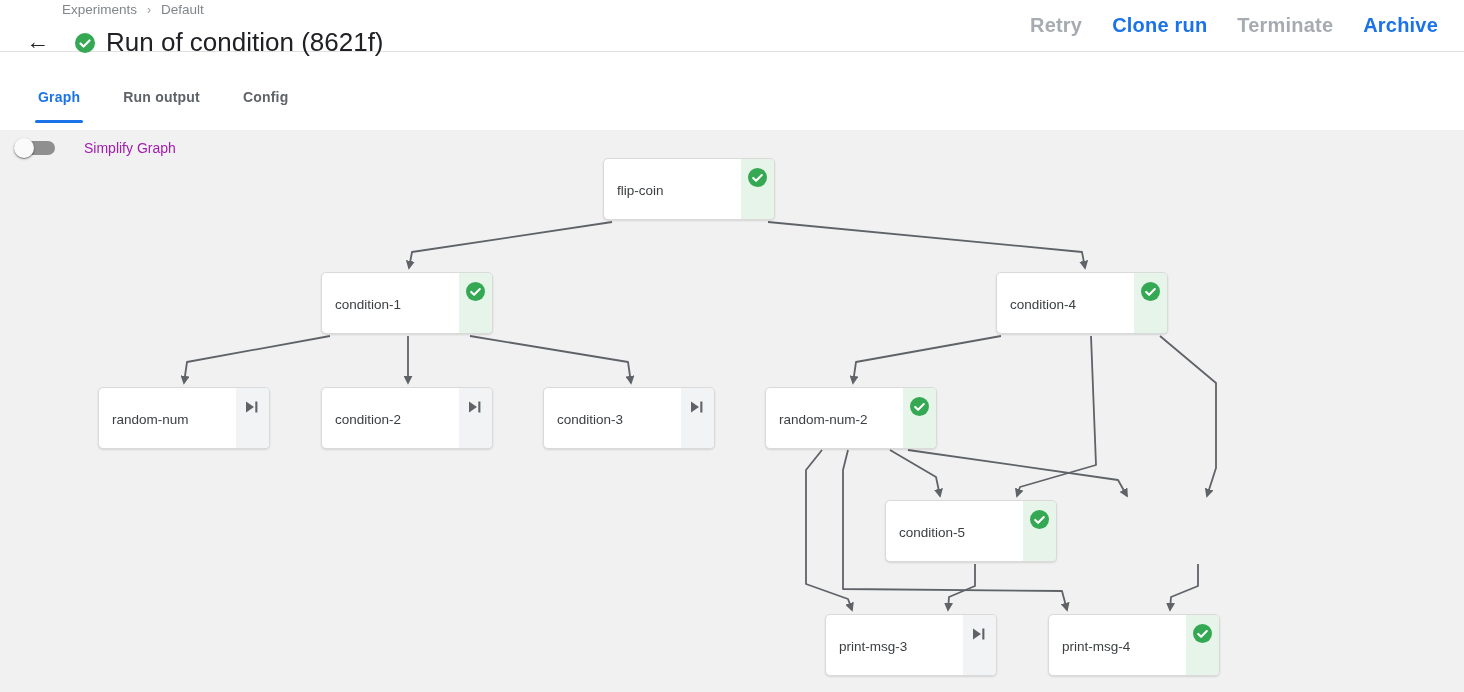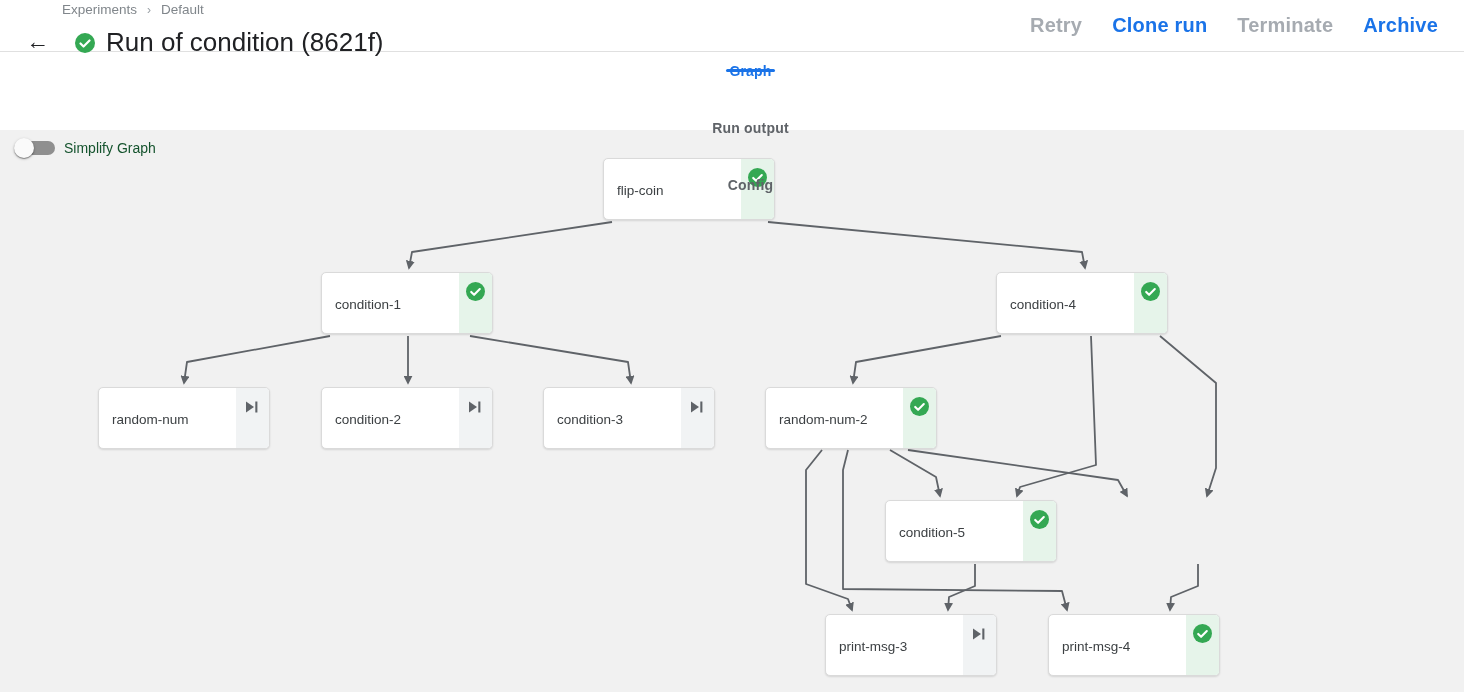--- a/index.html
+++ b/index.html
@@ -14,32 +14,32 @@
   .title-row { position:absolute; top:27px; left:26px; display:flex; align-items:center; }
   .back-btn { font-size:23px; color:#202124; background:none; border:none; cursor:pointer; line-height:1; padding:0 8px 2px 0; font-family:inherit; }
   .run-status { margin:0 11px 0 18px; display:flex; align-items:center; }
   .page-title { font-size:26px; color:#202124; font-weight:400; }
   .header-actions { position:absolute; top:10px; right:24px; display:flex; align-items:center; }
   .action { background:none; border:none; font-family:inherit; font-size:20px; font-weight:700; letter-spacing:.2px; color:#1a73e8; cursor:pointer; padding:4px 2px; }
   .action + .action { margin-left:26px; }
   .action.disabled { color:#a6abb1; cursor:default; }
 
   
-  .tabbar { position:absolute; top:63px; left:0; right:0; height:67px; background:#fff; display:flex; align-items:center; padding-left:37px; gap:41px; z-index:4;flex-direction:column; }
+  .tabbar { position:absolute; top:63px; left:0; right:0; height:67px; background:#fff; display:flex; align-items:center; padding-left:37px; gap:41px; z-index:4; }
   .tab { position:relative; height:100%; display:flex; align-items:center; font-size:14px; font-weight:700; color:#5f6368; letter-spacing:.2px; cursor:pointer; padding:0 1px; }
   .tab.active { color:#1a73e8; }
   .tab.active::after { content:""; position:absolute; left:-2px; right:-2px; bottom:7px; height:3px; border-radius:3px; background:#1a73e8; }
 
   
   .graph-section { position:absolute; top:120px; left:0; right:0; bottom:0; background:#f1f1f1; overflow:hidden; }
   .toolbar { position:absolute; top:8px; left:14px; display:flex; align-items:center; height:40px; z-index:3; }
   .switch { position:relative; width:46px; height:24px; cursor:pointer; }
   .switch .track { position:absolute; left:7px; top:5px; width:34px; height:14px; background:#8f8f8f; border-radius:7px; }
   .switch .knob { position:absolute; left:0; top:2px; width:20px; height:20px; background:#fafafa; border-radius:50%; box-shadow:0 1px 1px rgba(0,0,0,.35),0 1px 3px rgba(0,0,0,.25); }
-  .toolbar-label { margin-left:4px; font-size:14px; color:#14532d; }
+  .toolbar-label { margin-left:24px; font-size:14px; color:#a21caf; }
 
   .edges-svg { position:absolute; top:0; left:0; z-index:1; }
   .edge { fill:none; stroke-linejoin:round; }
 
   .node { position:absolute; width:172px; height:62px; background:#fff; border:1px solid #dadada; border-radius:5px; box-shadow:0 1px 2px rgba(0,0,0,.12); cursor:pointer; z-index:2; }
   .node-label { position:absolute; top:12px; left:13px; font-size:13.5px; color:#3c4043; white-space:nowrap;margin-top:12px; }
   .strip { position:absolute; top:0; right:0; bottom:0; width:33px; border-radius:0 4px 4px 0; display:flex; justify-content:center; }
   .strip.succeeded { background:#e6f4ea; }
   .strip.skipped { background:#f1f3f4; }
   .strip .icon-wrap { margin-top:9px; line-height:0; }

